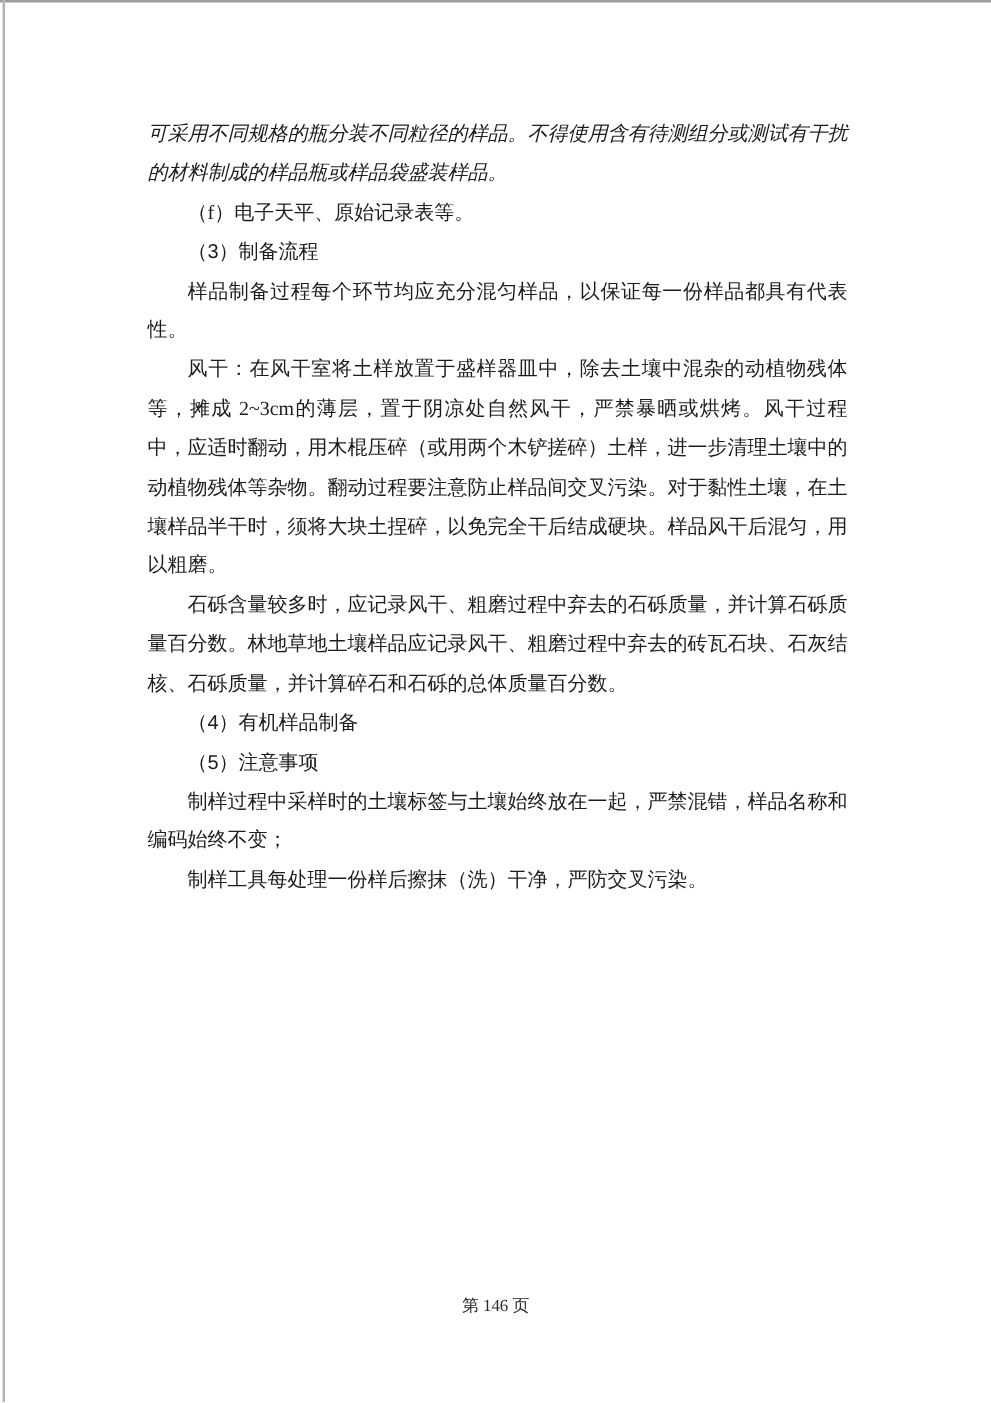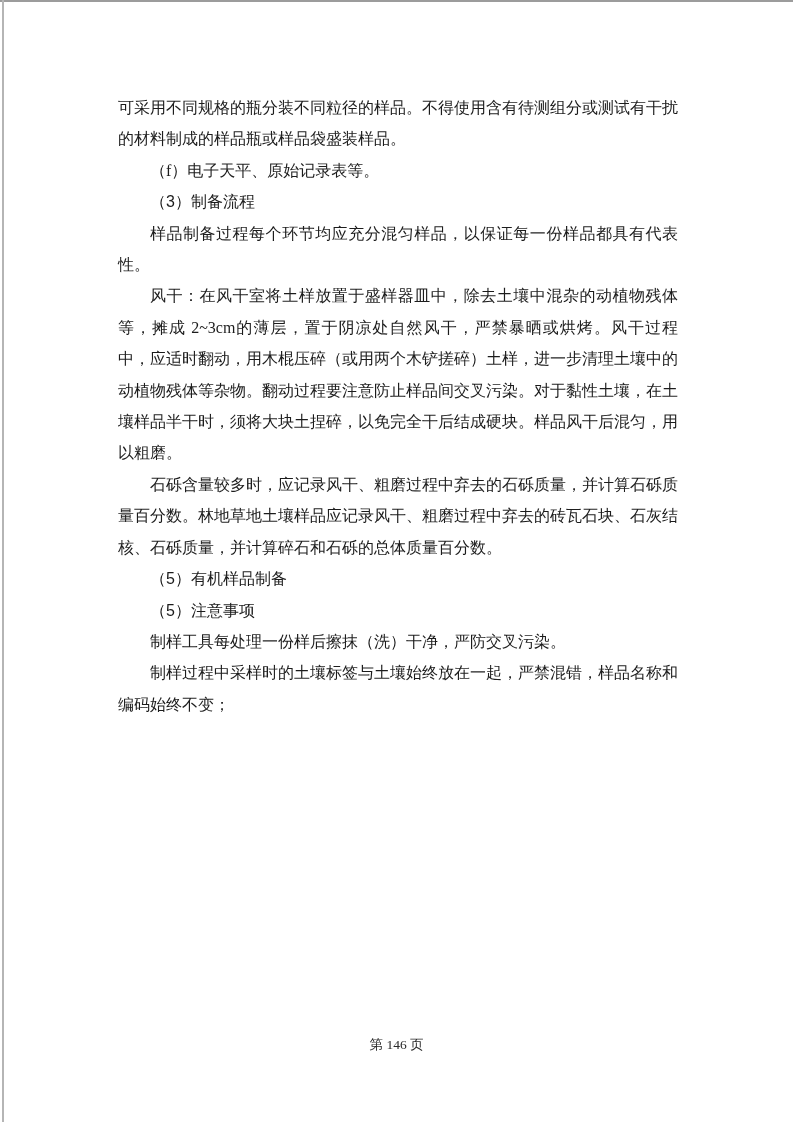--- a/index.html
+++ b/index.html
@@ -39,20 +39,21 @@
     text-align: justify;
     letter-spacing: 0;
   }
   .content p {
     margin: 0;
     padding: 0;
     text-indent: 32px;
   }
   .content p.continuation {
     text-indent: 0;
+    font-style: italic;
   }
   .content p.heading {
     font-family: "Liberation Sans", "DejaVu Sans", sans-serif;
     font-weight: normal;
     text-align: left;
   }
   .footer {
     position: absolute;
     top: 1036px;
     left: 0;
@@ -70,20 +71,20 @@
   <div class="edge-top"></div>
   <div class="edge-left"></div>
 
   <div class="content">
     <p class="continuation">可采用不同规格的瓶分装不同粒径的样品。不得使用含有待测组分或测试有干扰的材料制成的样品瓶或样品袋盛装样品。</p>
     <p class="body">（f）电子天平、原始记录表等。</p>
     <p class="heading">（3）制备流程</p>
     <p class="body">样品制备过程每个环节均应充分混匀样品，以保证每一份样品都具有代表性。</p>
     <p class="body">风干：在风干室将土样放置于盛样器皿中，除去土壤中混杂的动植物残体等，摊成 2~3cm的薄层，置于阴凉处自然风干，严禁暴晒或烘烤。风干过程中，应适时翻动，用木棍压碎（或用两个木铲搓碎）土样，进一步清理土壤中的动植物残体等杂物。翻动过程要注意防止样品间交叉污染。对于黏性土壤，在土壤样品半干时，须将大块土捏碎，以免完全干后结成硬块。样品风干后混匀，用以粗磨。</p>
     <p class="body">石砾含量较多时，应记录风干、粗磨过程中弃去的石砾质量，并计算石砾质量百分数。林地草地土壤样品应记录风干、粗磨过程中弃去的砖瓦石块、石灰结核、石砾质量，并计算碎石和石砾的总体质量百分数。</p>
-    <p class="heading">（5）有机样品制备</p>
+    <p class="heading">（4）有机样品制备</p>
     <p class="heading">（5）注意事项</p>
+    <p class="body">制样过程中采样时的土壤标签与土壤始终放在一起，严禁混错，样品名称和编码始终不变；</p>
     <p class="body">制样工具每处理一份样后擦抹（洗）干净，严防交叉污染。</p>
-    <p class="body">制样过程中采样时的土壤标签与土壤始终放在一起，严禁混错，样品名称和编码始终不变；</p>
   </div>
 
   <div class="footer">第 146 页</div>
 </div>
 
 </body></html>

